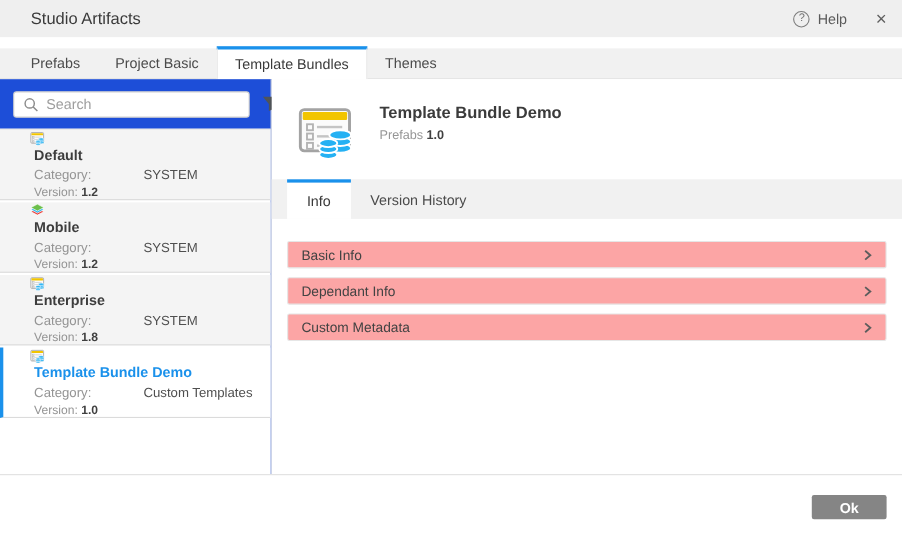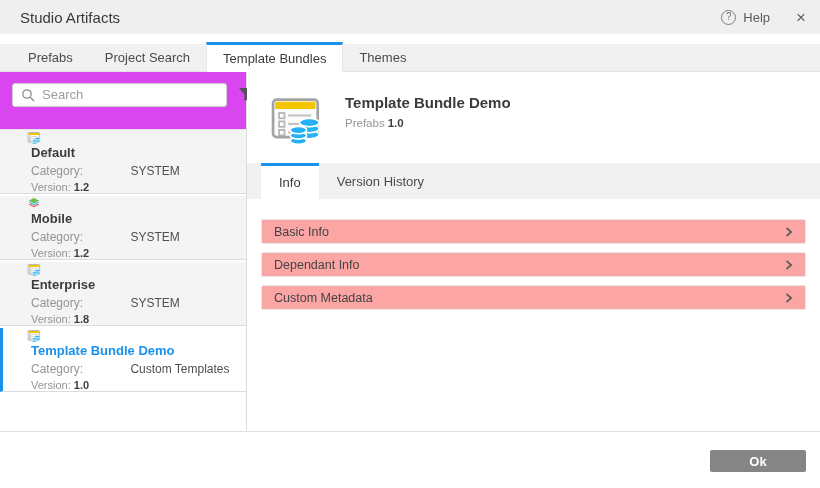--- a/index.html
+++ b/index.html
@@ -5,21 +5,21 @@
   :root { --accent:#1a91eb; }
   * { box-sizing:border-box; margin:0; padding:0; }
   html,body { width:820px; height:488px; overflow:hidden; }
   body {
     font-family:"Liberation Sans", sans-serif;
     background:#fff; color:#3c3c3c; position:relative;
   }
   
   .titlebar {
     position:absolute; top:0; left:0; right:0; height:34px;
-    background:#efefef; display:flex; align-items:center; padding:0 14px 0 20px;
+    background:#efefef; display:flex; align-items:center; padding:0 14px 0 28px;
   }
   .titlebar .title { font-size:15px; color:#3a3a3a; }
   .titlebar .spacer { flex:1; }
   .help-wrap { display:flex; align-items:center; gap:7px; cursor:pointer; margin-right:26px; }
   .help-circle {
     width:15px; height:15px; border:1.3px solid #7d7d7d; border-radius:50%;
     display:flex; align-items:center; justify-content:center;
     font-size:10px; color:#6e6e6e; line-height:1;
   }
   .help-label { font-size:13px; color:#5a5a5a; }
@@ -36,21 +36,21 @@
     font-size:13px; color:#4b4b4b; cursor:pointer; white-space:nowrap;
   }
   .tab.active {
     background:#fff; border-top:3px solid var(--accent);
     border-left:1px solid #e6e6e6; border-right:1px solid #e6e6e6;
     margin-top:-2px; height:30px; color:#3a3a3a;
   }
   
   .main { position:absolute; top:72px; left:0; right:0; bottom:57px; display:flex; }
   
-  .sidebar { width:247px; border-right:1px solid #dcdcdc; display:flex; flex-direction:column; background:#d946ef;gap:12px; }
+  .sidebar { width:247px; border-right:1px solid #dcdcdc; display:flex; flex-direction:column; background:#1d4ed8; }
   .searchrow { height:45px; flex:none; display:flex; align-items:center; padding:0 10px 0 12px; gap:11px; }
   .searchbox {
     flex:1; height:24px; border:1px solid #cfcfcf; border-radius:3px;
     display:flex; align-items:center; padding:0 8px; gap:7px; background:#fff;
   }
   .searchbox input {
     border:none; outline:none; flex:1; min-width:0;
     font-family:"Liberation Sans", sans-serif; font-size:13px; color:#444;
   }
   .searchbox input::placeholder { color:#9e9e9e; }
@@ -80,42 +80,42 @@
   .dtab.active { background:#fff; border-top:3px solid var(--accent); color:#3a3a3a; }
   .dcontent { flex:1; padding:20px 14px 0 14px; }
   .acc {
     height:25px; background:#fca5a5; border:1px solid #e6e6e6; border-radius:2px;
     margin-bottom:8px; display:flex; align-items:center; justify-content:space-between;
     padding:0 12px; font-size:12.5px; color:#434343; cursor:pointer;
   }
   
   .footer { position:absolute; bottom:0; left:0; right:0; height:57px; background:#fff; border-top:1px solid #e0e0e0; }
   .ok-btn {
-    position:absolute; right:14px; top:18px; width:96px; height:22px;
+    position:absolute; right:14px; top:18px; width:68px; height:22px;
     background:#858585; color:#fff; border:none; border-radius:2px;
     font-family:"Liberation Sans", sans-serif; font-size:13px; font-weight:700; cursor:pointer;
   }
 </style>
 </head>
 <body>
 
 <header class="titlebar">
   <span class="title">Studio Artifacts</span>
   <span class="spacer"></span>
   <span class="help-wrap">
     <span class="help-circle">?</span>
     <span class="help-label">Help</span>
   </span>
   <span class="close-x">×</span>
 </header>
 
 <nav class="maintabs">
   <div class="strip">
     <div class="tab">Prefabs</div>
-    <div class="tab">Project Search</div>
+    <div class="tab">Project Basic</div>
     <div class="tab active">Template Bundles</div>
     <div class="tab">Themes</div>
   </div>
 </nav>
 
 <div class="main">
 
   <aside class="sidebar">
     <div class="searchrow">
       <div class="searchbox">

